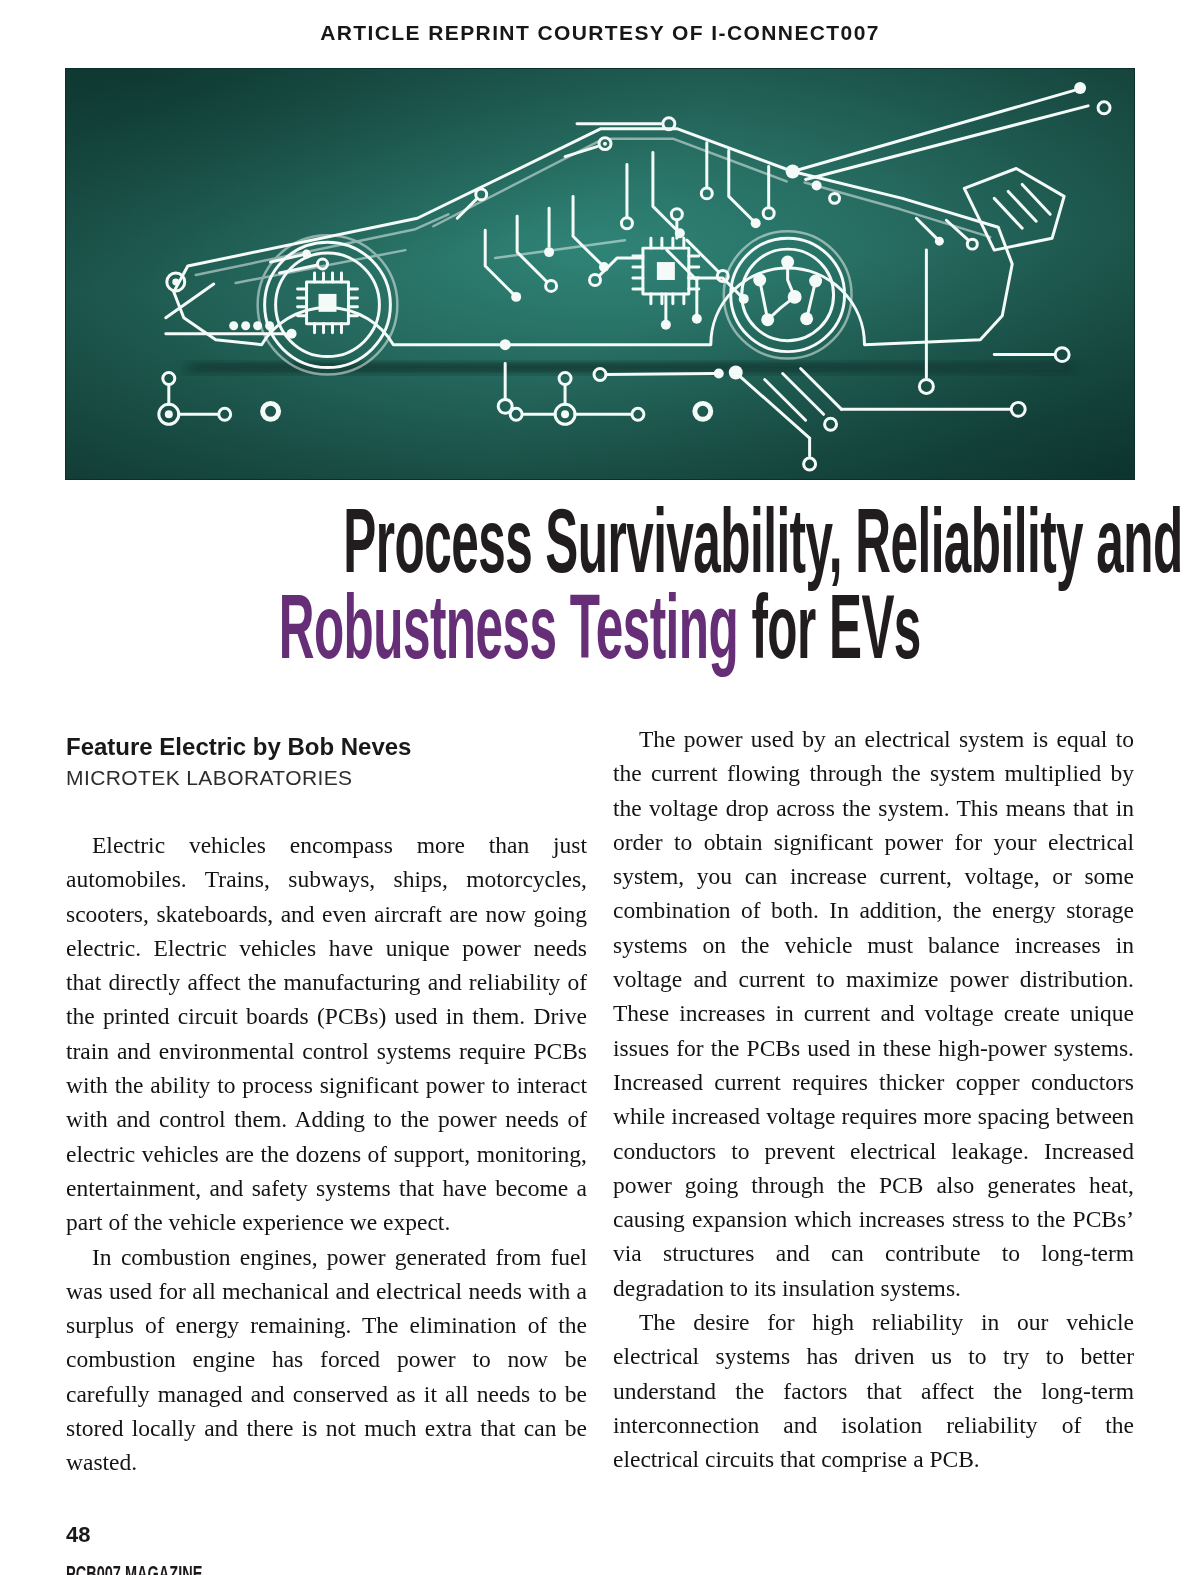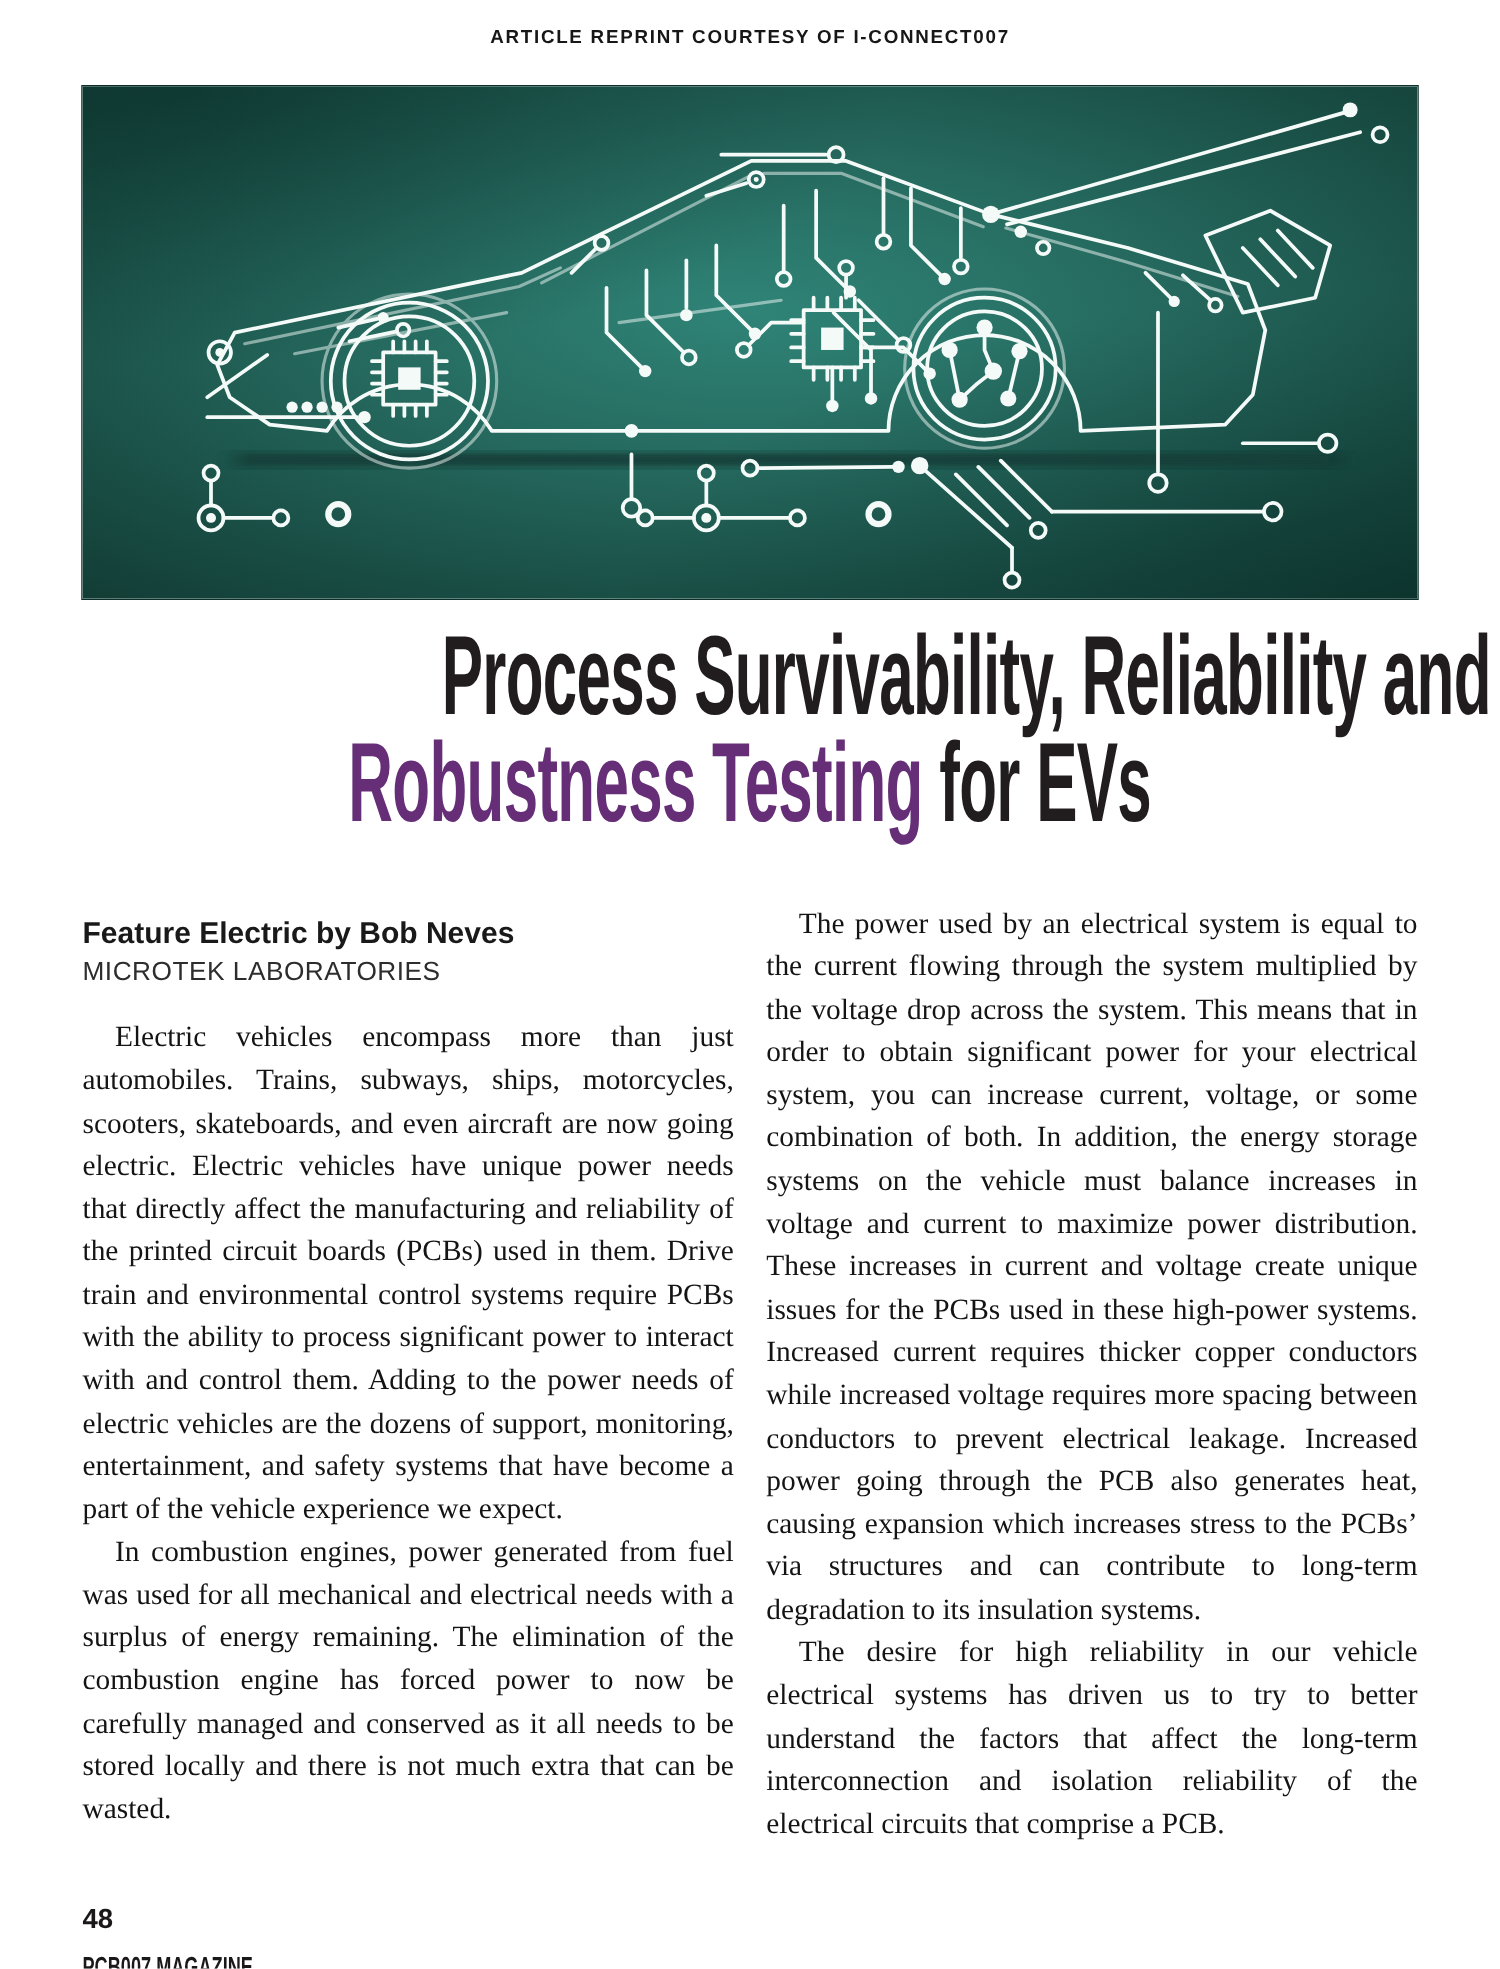--- a/index.html
+++ b/index.html
@@ -1,42 +1,42 @@
 <!DOCTYPE html>
 <html lang="en"><head>
 <meta charset="utf-8">
 <style>
   html,body{margin:0;padding:0;background:#ffffff;}
   .page{position:relative;width:1200px;height:1575px;background:#ffffff;overflow:hidden;
         font-family:"Liberation Sans",sans-serif;color:#1d1a1b;}
 
   
   .header-banner{position:absolute;top:21px;left:0;width:1200px;text-align:center;
-    font-weight:700;font-size:15px;letter-spacing:1.4px;color:#171717;white-space:nowrap;}
+    font-weight:700;font-size:21px;letter-spacing:1.4px;color:#171717;white-space:nowrap;}
 
   
   .hero{position:absolute;left:65px;top:68px;width:1070px;height:412px;border:1px solid #0d2f2a;box-sizing:border-box;}
   .hero svg{display:block;width:100%;height:100%;}
 
   
   .title-block{position:absolute;top:498px;left:0;width:1200px;text-align:center;}
   .title-line{font-weight:700;font-size:90px;line-height:86px;letter-spacing:-1px;
     color:#211d1e;white-space:nowrap;}
   .squeeze{display:inline-block;transform:scaleX(0.55);transform-origin:50% 50%;}
   .title-accent{}
 
   
   .columns{position:absolute;top:722px;left:66px;width:1068px;display:flex;gap:26px;}
   .col{width:521px;}
   .byline{margin-top:10px;}
   .byline-feature{font-weight:700;font-size:24px;line-height:30px;color:#191919;}
   .byline-org{font-size:21px;line-height:26px;letter-spacing:0.4px;color:#2d2d2d;margin-top:3px;}
   .body-text p{font-family:"Liberation Serif",serif;font-size:23.5px;line-height:34.3px;
     text-align:justify;text-indent:26px;margin:0;color:#141414;hyphens:auto;-webkit-hyphens:auto;}
-  .col-left .body-text{margin-top:22px;}
+  .col-left .body-text{margin-top:37px;}
 
   
   .footer{position:absolute;left:66px;top:1522px;display:flex;align-items:baseline;gap:13px;
     font-weight:700;font-size:22px;color:#1b1819;flex-direction:column;}
   .fsq{display:inline-block;transform:scaleX(0.66);transform-origin:0 50%;white-space:nowrap;}
   .f-mag-wrap{width:126px;overflow:visible;}
   .f-sep-wrap{width:8px;overflow:visible;}
   .f-date-wrap{width:86px;overflow:visible;}
 </style>
 </head>
@@ -252,21 +252,21 @@
         <circle cx="440" cy="277" r="5.5"></circle>
         <circle cx="654" cy="306" r="5"></circle>
         <circle cx="671" cy="305" r="7"></circle>
         <circle cx="500" cy="347" r="4"></circle>
         <circle cx="103" cy="347" r="4"></circle>
       </g>
     </svg>
   </figure>
 
   <div class="title-block">
-    <div class="title-line" style="color: rgb(33, 29, 30); padding-left: 10px;">
+    <div class="title-line" style="color: rgb(33, 29, 30);">
       <span class="squeeze">Process Survivability, Reliability and</span>
     </div>
     <div class="title-line" style="color: rgb(33, 29, 30);">
       <span class="squeeze">
         <span class="title-accent" id="title-accent" style="color: rgb(102, 46, 119);">Robustness Testing</span><span> for EVs</span>
       </span>
     </div>
   </div>
 
   <div class="columns">

